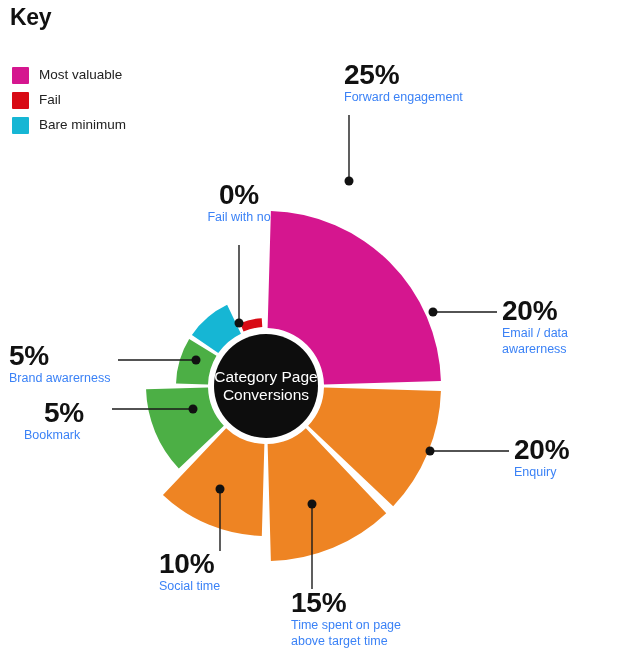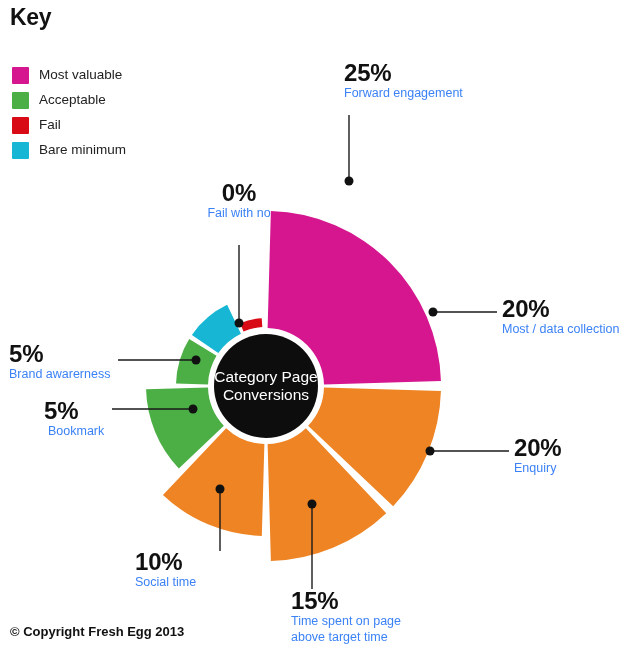--- a/index.html
+++ b/index.html
@@ -19,21 +19,21 @@
     position:absolute;left:10px;top:4px;
     font-size:23px;font-weight:bold;letter-spacing:-0.3px;color:#111;
   }
   .legend{position:absolute;left:12px;top:64px;}
   .legend-row{display:flex;align-items:center;height:22px;margin-bottom:3px;}
   .swatch{width:17px;height:17px;flex:0 0 17px;border-radius:1px;}
   .legend-label{margin-left:10px;font-size:13.5px;color:#222;line-height:1;}
 
   
   .callout{position:absolute;}
-  .callout .pct{font-size:24px;font-weight:bold;color:#111;line-height:1.05;letter-spacing:-0.2px;}
+  .callout .pct{font-size:28px;font-weight:bold;color:#111;line-height:1.05;letter-spacing:-0.2px;}
   .callout .desc{font-size:12.5px;color:#3b82f6;line-height:1.25;margin-top:1px;}
   .callout.right-align{text-align:right;}
   .callout.center-align{text-align:center;}
 
   
   .footer{
     position:absolute;left:10px;top:624px;
     font-size:13px;font-weight:bold;color:#111;
   }
 
@@ -50,24 +50,20 @@
 <body>
 
 <div id="stage">
 
   <div class="key-title">Key</div>
 
   <div class="legend">
     <div class="legend-row">
       <span class="swatch" id="sw0" style="background: rgb(213, 22, 143);"></span>
       <span class="legend-label">Most valuable</span>
-    </div>
-    <div class="legend-row">
-      <span class="swatch" id="sw2" style="background: rgb(76, 175, 69);"></span>
-      <span class="legend-label">Acceptable</span>
     </div>
     <div class="legend-row">
       <span class="swatch" id="sw4" style="background: rgb(216, 10, 21);"></span>
       <span class="legend-label">Fail</span>
     </div>
     <div class="legend-row">
       <span class="swatch" id="sw3" style="background: rgb(22, 182, 212);"></span>
       <span class="legend-label">Bare minimum</span>
     </div>
   </div>
@@ -115,48 +111,47 @@
     <circle class="dot" cx="239" cy="323" r="4.5"></circle>
   </svg>
 
   <div class="callout" style="left:344px;top:60px;">
     <div class="pct">25%</div>
     <div class="desc">Forward engagement</div>
   </div>
 
   <div class="callout" style="left:502px;top:296px;">
     <div class="pct">20%</div>
-    <div class="desc">Most / data collection</div>
+    <div class="desc">Email / data awarerness</div>
   </div>
 
   <div class="callout" style="left:514px;top:435px;">
     <div class="pct">20%</div>
     <div class="desc">Enquiry</div>
   </div>
 
   <div class="callout" style="left:291px;top:588px;">
     <div class="pct">15%</div>
     <div class="desc">Time spent on page</div>
     <div class="desc" style="margin-top:0;">above target time</div>
   </div>
 
-  <div class="callout" style="left:135px;top:549px;">
+  <div class="callout" style="left:159px;top:549px;">
     <div class="pct">10%</div>
     <div class="desc">Social time</div>
   </div>
 
   <div class="callout right-align" style="left:0px;top:398px;width:105px;">
     <div class="pct" style="text-align:left;margin-left:44px;">5%</div>
-    <div class="desc" style="text-align:left;margin-left:48px;">Bookmark</div>
+    <div class="desc" style="text-align:left;margin-left:24px;">Bookmark</div>
   </div>
 
   <div class="callout" style="left:9px;top:341px;">
     <div class="pct">5%</div>
     <div class="desc">Brand awarerness</div>
   </div>
 
   <div class="callout center-align" style="left:160px;top:180px;width:158px;">
     <div class="pct">0%</div>
     <div class="desc">Fail with no</div>
   </div>
 
-  <div class="footer">© Copyright Fresh Egg 2013</div>
 </div>
 
 </body></html>

